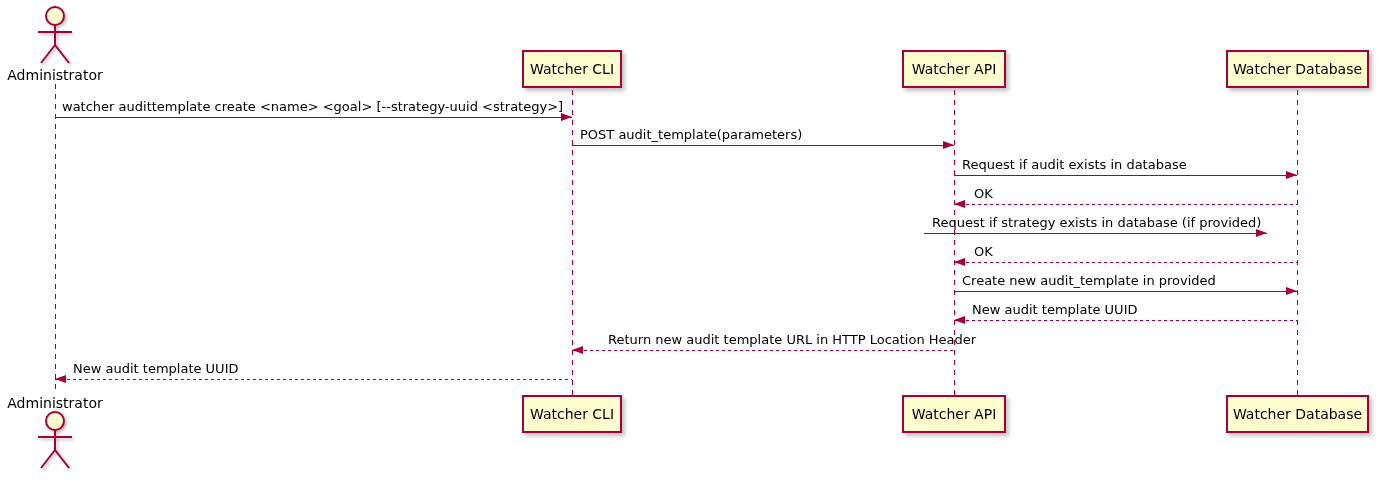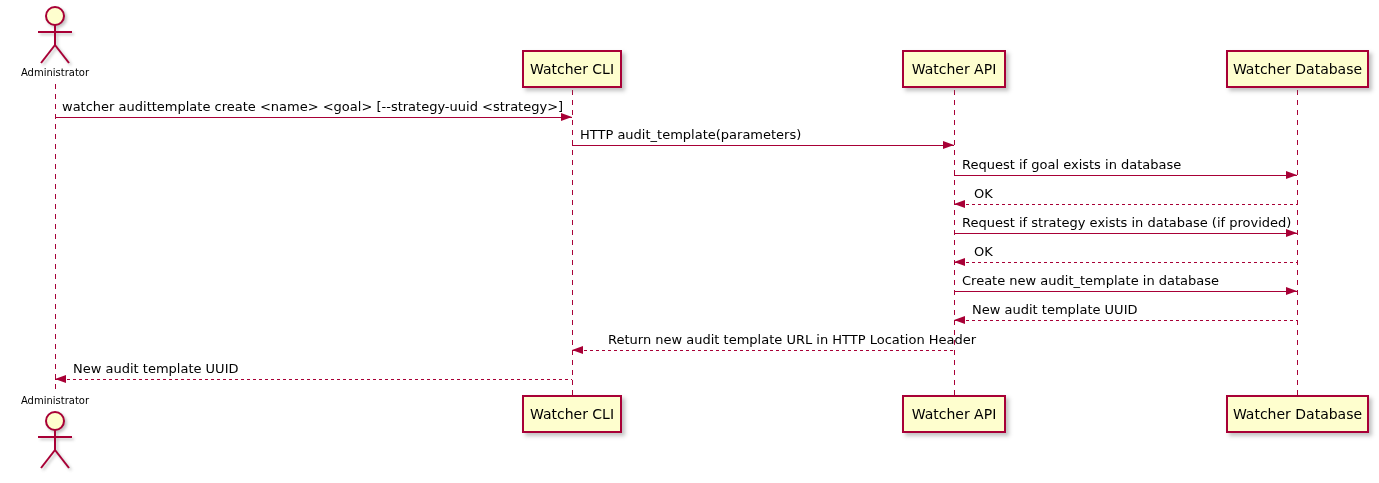--- a/index.html
+++ b/index.html
@@ -45,21 +45,21 @@
   .actor-figure {
     position: absolute;
     width: 50px;
     height: 64px;
     filter: drop-shadow(2.5px 2.5px 1.5px var(--shadow));
   }
   .actor-label {
     position: absolute;
     width: 110px;
     text-align: center;
-    font-size: 10px;
+    font-size: 14px;
     white-space: nowrap;
   }
   
   .msg { position: absolute; height: 1px; }
   .msg .label {
     position: absolute;
     bottom: 4px;
     font-size: 13px;
     white-space: nowrap;
     color: var(--text);
@@ -123,51 +123,51 @@
   <div class="pbox" style="left:902px;  top:395px; width:104px;">Watcher API</div>
   <div class="pbox" style="left:1226px; top:395px; width:143px;">Watcher Database</div>
 
   <div class="msg" style="left:55px; top:117px; width:517px;">
     <span class="label" style="left:7px;">watcher audittemplate create &lt;name&gt; &lt;goal&gt; [--strategy-uuid &lt;strategy&gt;]</span>
     <div class="line-solid"></div>
     <div class="arrow-right"></div>
   </div>
 
   <div class="msg" style="left:572px; top:145px; width:382px;">
-    <span class="label" style="left:8px;">HTTP audit_template(parameters)</span>
+    <span class="label" style="left:8px;">POST audit_template(parameters)</span>
     <div class="line-solid"></div>
     <div class="arrow-right"></div>
   </div>
 
   <div class="msg" style="left:954px; top:175px; width:343px;">
-    <span class="label" style="left:8px;">Request if goal exists in database</span>
+    <span class="label" style="left:8px;">Request if audit exists in database</span>
     <div class="line-solid"></div>
     <div class="arrow-right"></div>
   </div>
 
   <div class="msg" style="left:954px; top:204px; width:343px;">
     <span class="label" style="left:20px;">OK</span>
     <div class="line-dashed"></div>
     <div class="arrow-left"></div>
   </div>
 
-  <div class="msg" style="left:954px; top:233px; width:343px;">
+  <div class="msg" style="left:924px; top:233px; width:343px;">
     <span class="label" style="left:8px;">Request if strategy exists in database (if provided)</span>
     <div class="line-solid"></div>
     <div class="arrow-right"></div>
   </div>
 
   <div class="msg" style="left:954px; top:262px; width:343px;">
     <span class="label" style="left:20px;">OK</span>
     <div class="line-dashed"></div>
     <div class="arrow-left"></div>
   </div>
 
   <div class="msg" style="left:954px; top:291px; width:343px;">
-    <span class="label" style="left:8px;">Create new audit_template in database</span>
+    <span class="label" style="left:8px;">Create new audit_template in provided</span>
     <div class="line-solid"></div>
     <div class="arrow-right"></div>
   </div>
 
   <div class="msg" style="left:954px; top:320px; width:343px;">
     <span class="label" style="left:18px;">New audit template UUID</span>
     <div class="line-dashed"></div>
     <div class="arrow-left"></div>
   </div>
 

